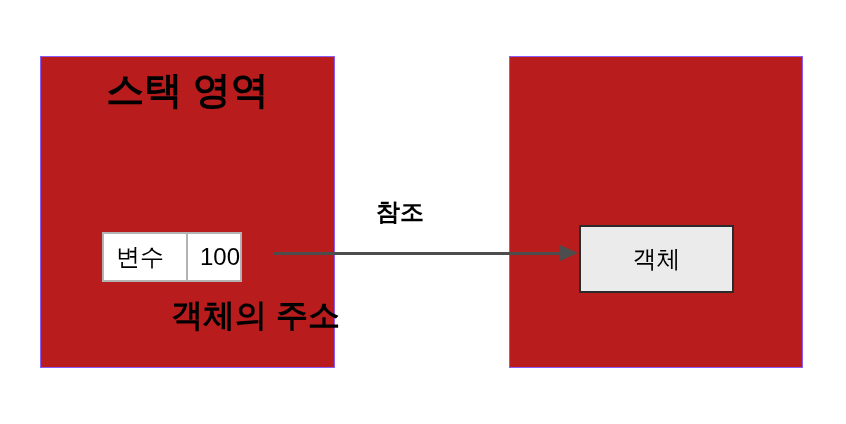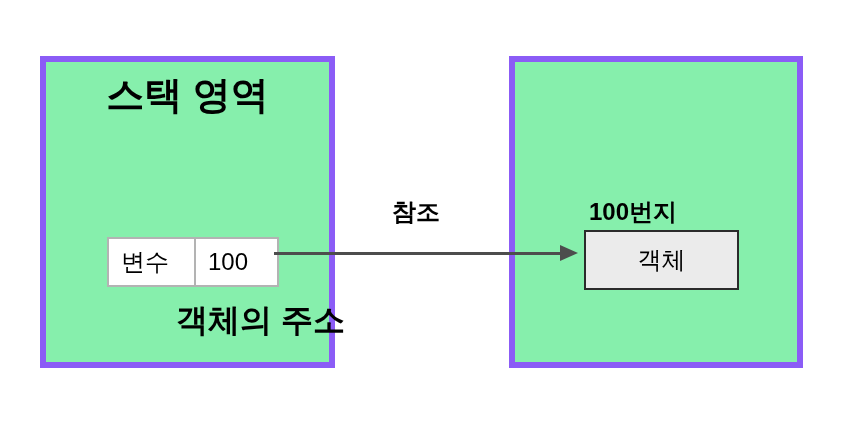--- a/index.html
+++ b/index.html
@@ -13,42 +13,42 @@
     height: 424px;
     background: #ffffff;
     font-family: "Liberation Sans", sans-serif;
     color: #000000;
     overflow: hidden;
   }
   .region {
     position: absolute;
     top: 56px;
     height: 312px;
-    border: 6px solid #8b5cf6;
-    background: #86efac;
+    border: 1px solid #8b5cf6;
+    background: #b91c1c;
     box-sizing: border-box;
   }
   .stack-region { left: 40px;  width: 295px; }
   .heap-region  { left: 509px; width: 294px; }
   .region-title {
     position: absolute;
     top: 12px;
     left: 0;
     width: 100%;
     text-align: center;
     font-size: 38px;
     font-weight: bold;
     line-height: 1.15;
     white-space: nowrap;
   }
   .var-box {
     position: absolute;
     left: 61px;
     top: 175px;
-    width: 172px;
+    width: 140px;
     height: 50px;
     border: 2px solid #b3b3b3;
     background: #ffffff;
     box-sizing: border-box;
     display: flex;
   }
   .var-cell {
     display: flex;
     align-items: center;
     padding-left: 12px;
@@ -74,35 +74,34 @@
     font-size: 24px;
     font-weight: bold;
     line-height: 1.15;
     white-space: nowrap;
   }
   .object-box {
     position: absolute;
     left: 69px;
     top: 168px;
     width: 155px;
-    height: 60px;
+    height: 68px;
     background: #ebebeb;
     border: 2px solid #2b2b2b;
     box-sizing: border-box;
     display: flex;
     align-items: center;
     justify-content: center;
     font-size: 24px;
   }
   .arrow-label {
     position: absolute;
     left: 376px;
     top: 198px;
     width: 80px;
-    text-align: center;
     font-size: 24px;
     font-weight: bold;
     line-height: 1.15;
     white-space: nowrap;
   }
   .arrow-line {
     position: absolute;
     left: 274px;
     top: 252px;
     width: 290px;
@@ -131,21 +130,20 @@
     <div class="var-box">
       <div class="var-cell var-name">변수</div>
       <div class="var-cell var-value">100</div>
     </div>
 
     <div class="stack-caption">객체의 주소</div>
   </div>
 
   <div class="region heap-region">
 
-    <div class="heap-address-label">100번지</div>
 
     <div class="object-box">
       <span>객체</span>
     </div>
   </div>
 
   <div class="arrow-label">참조</div>
 
   <div class="arrow-line"></div>
   <div class="arrow-head"></div>

